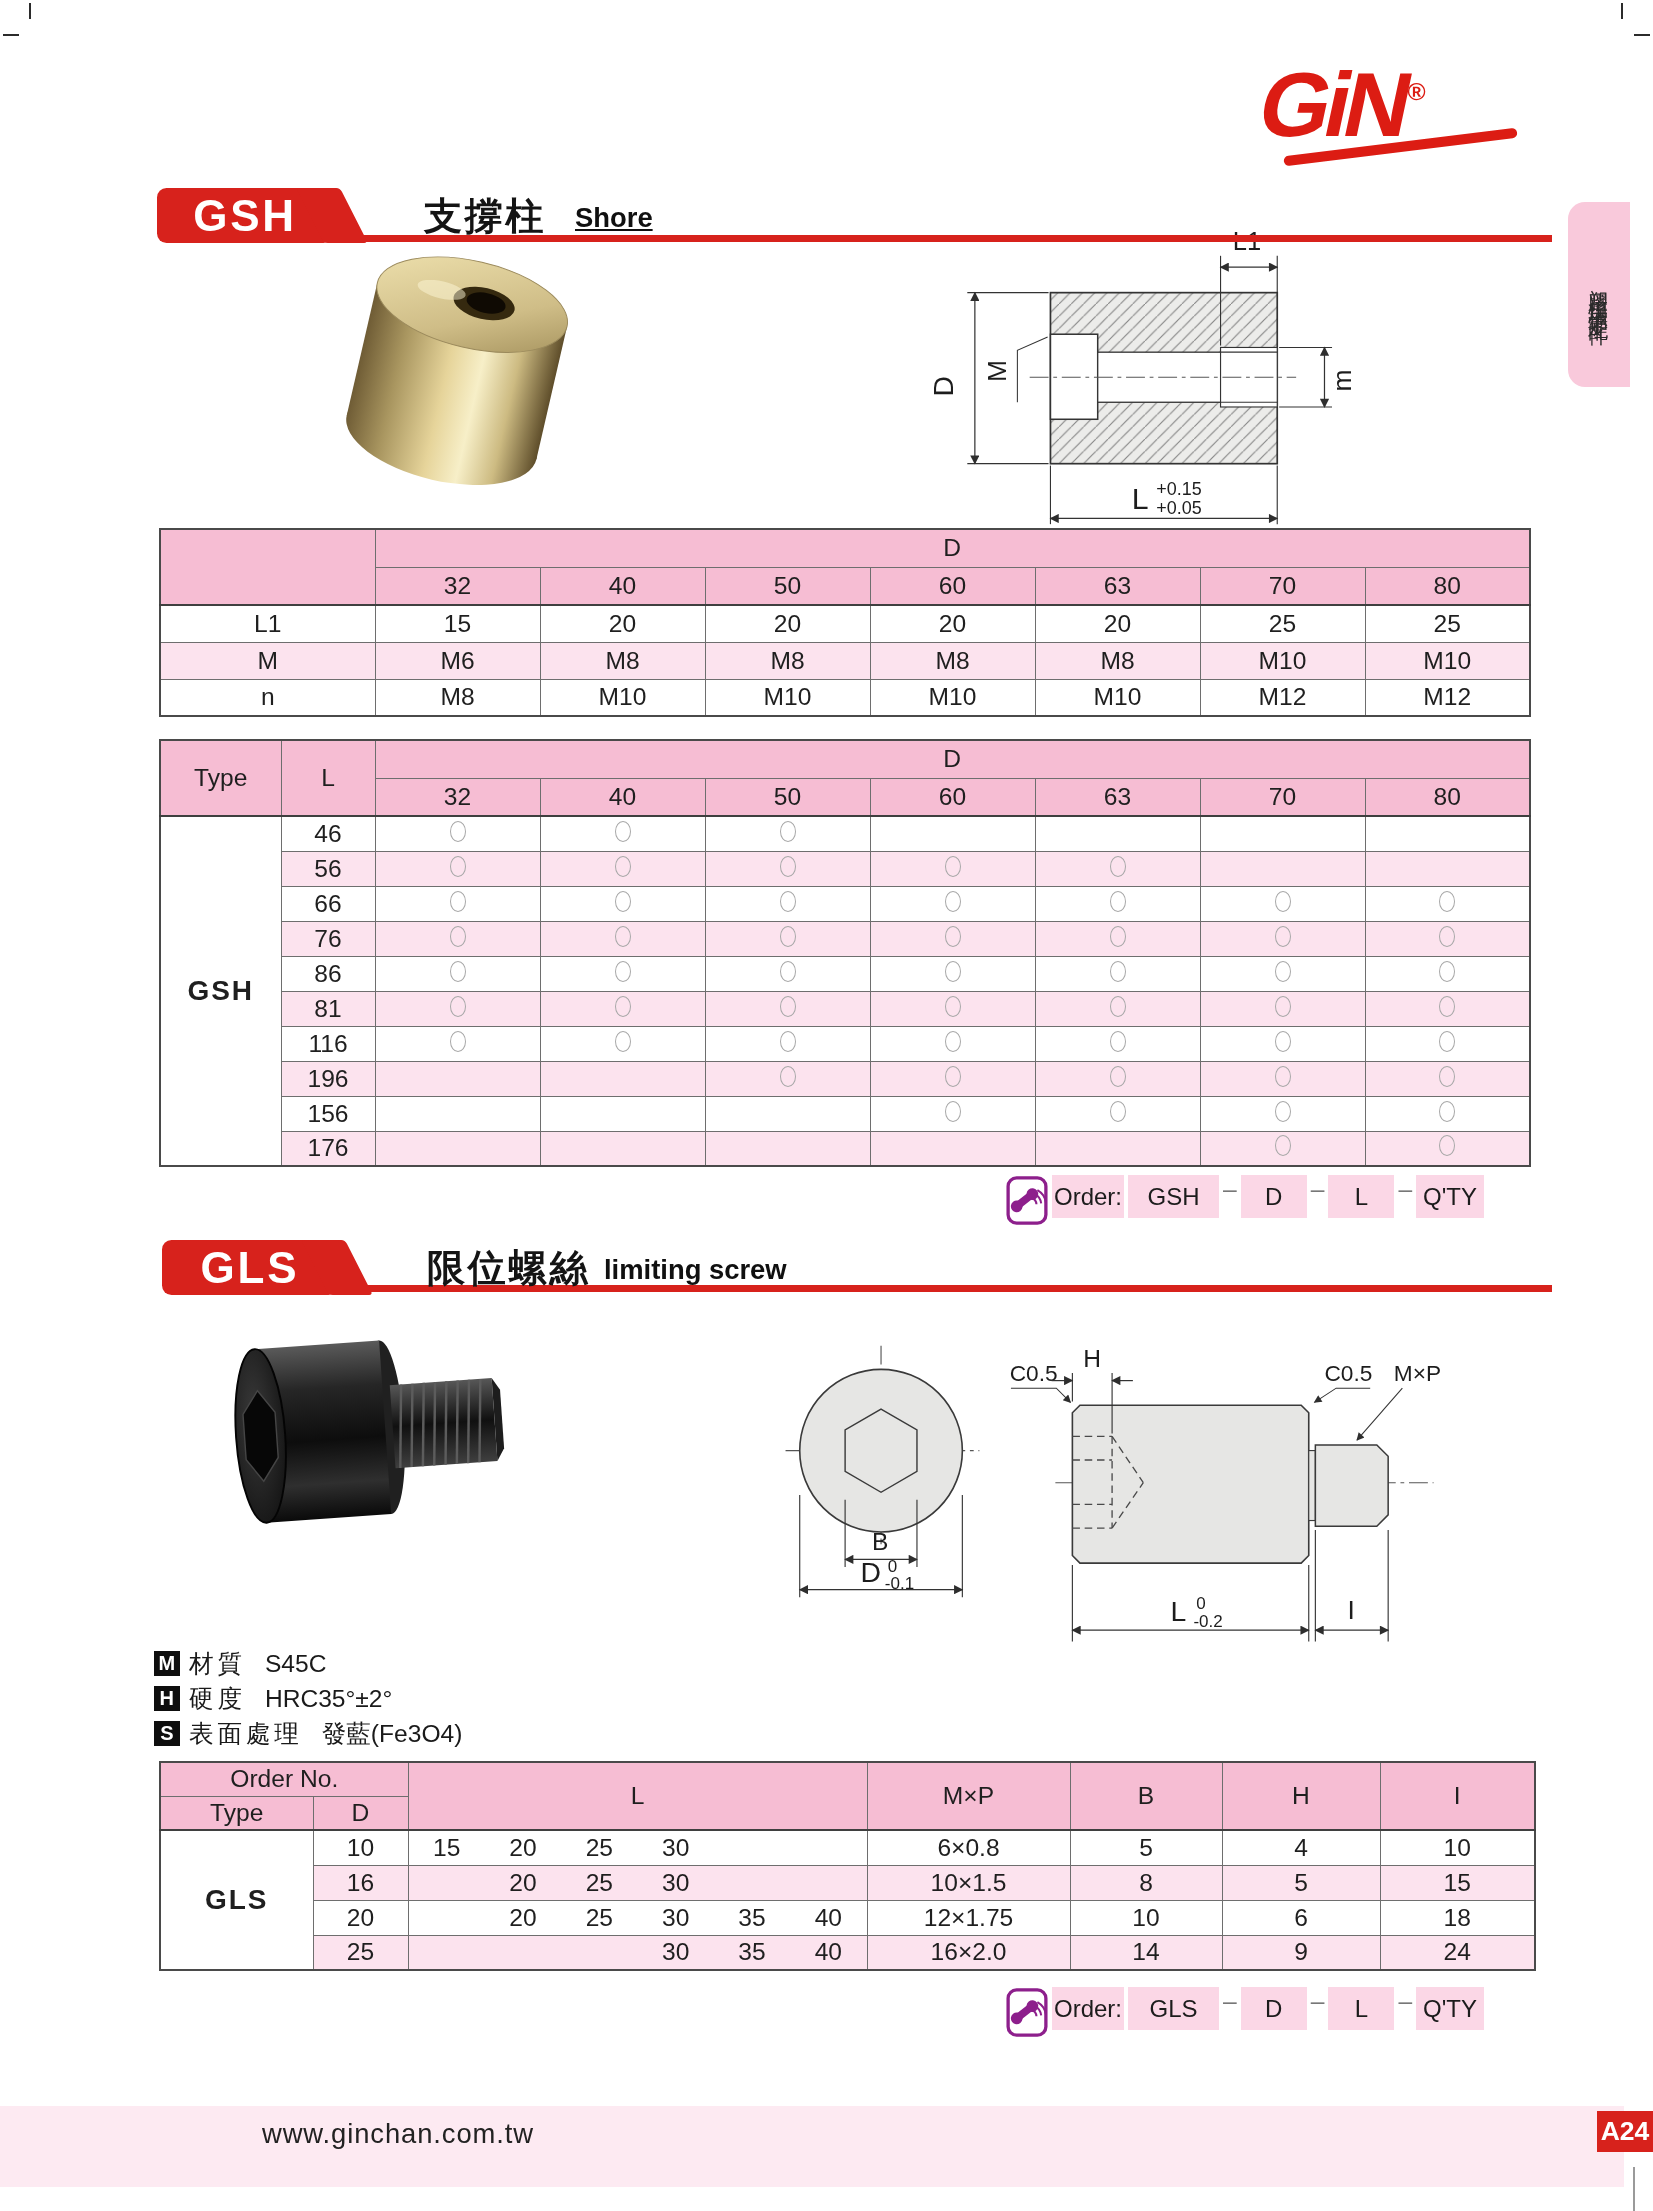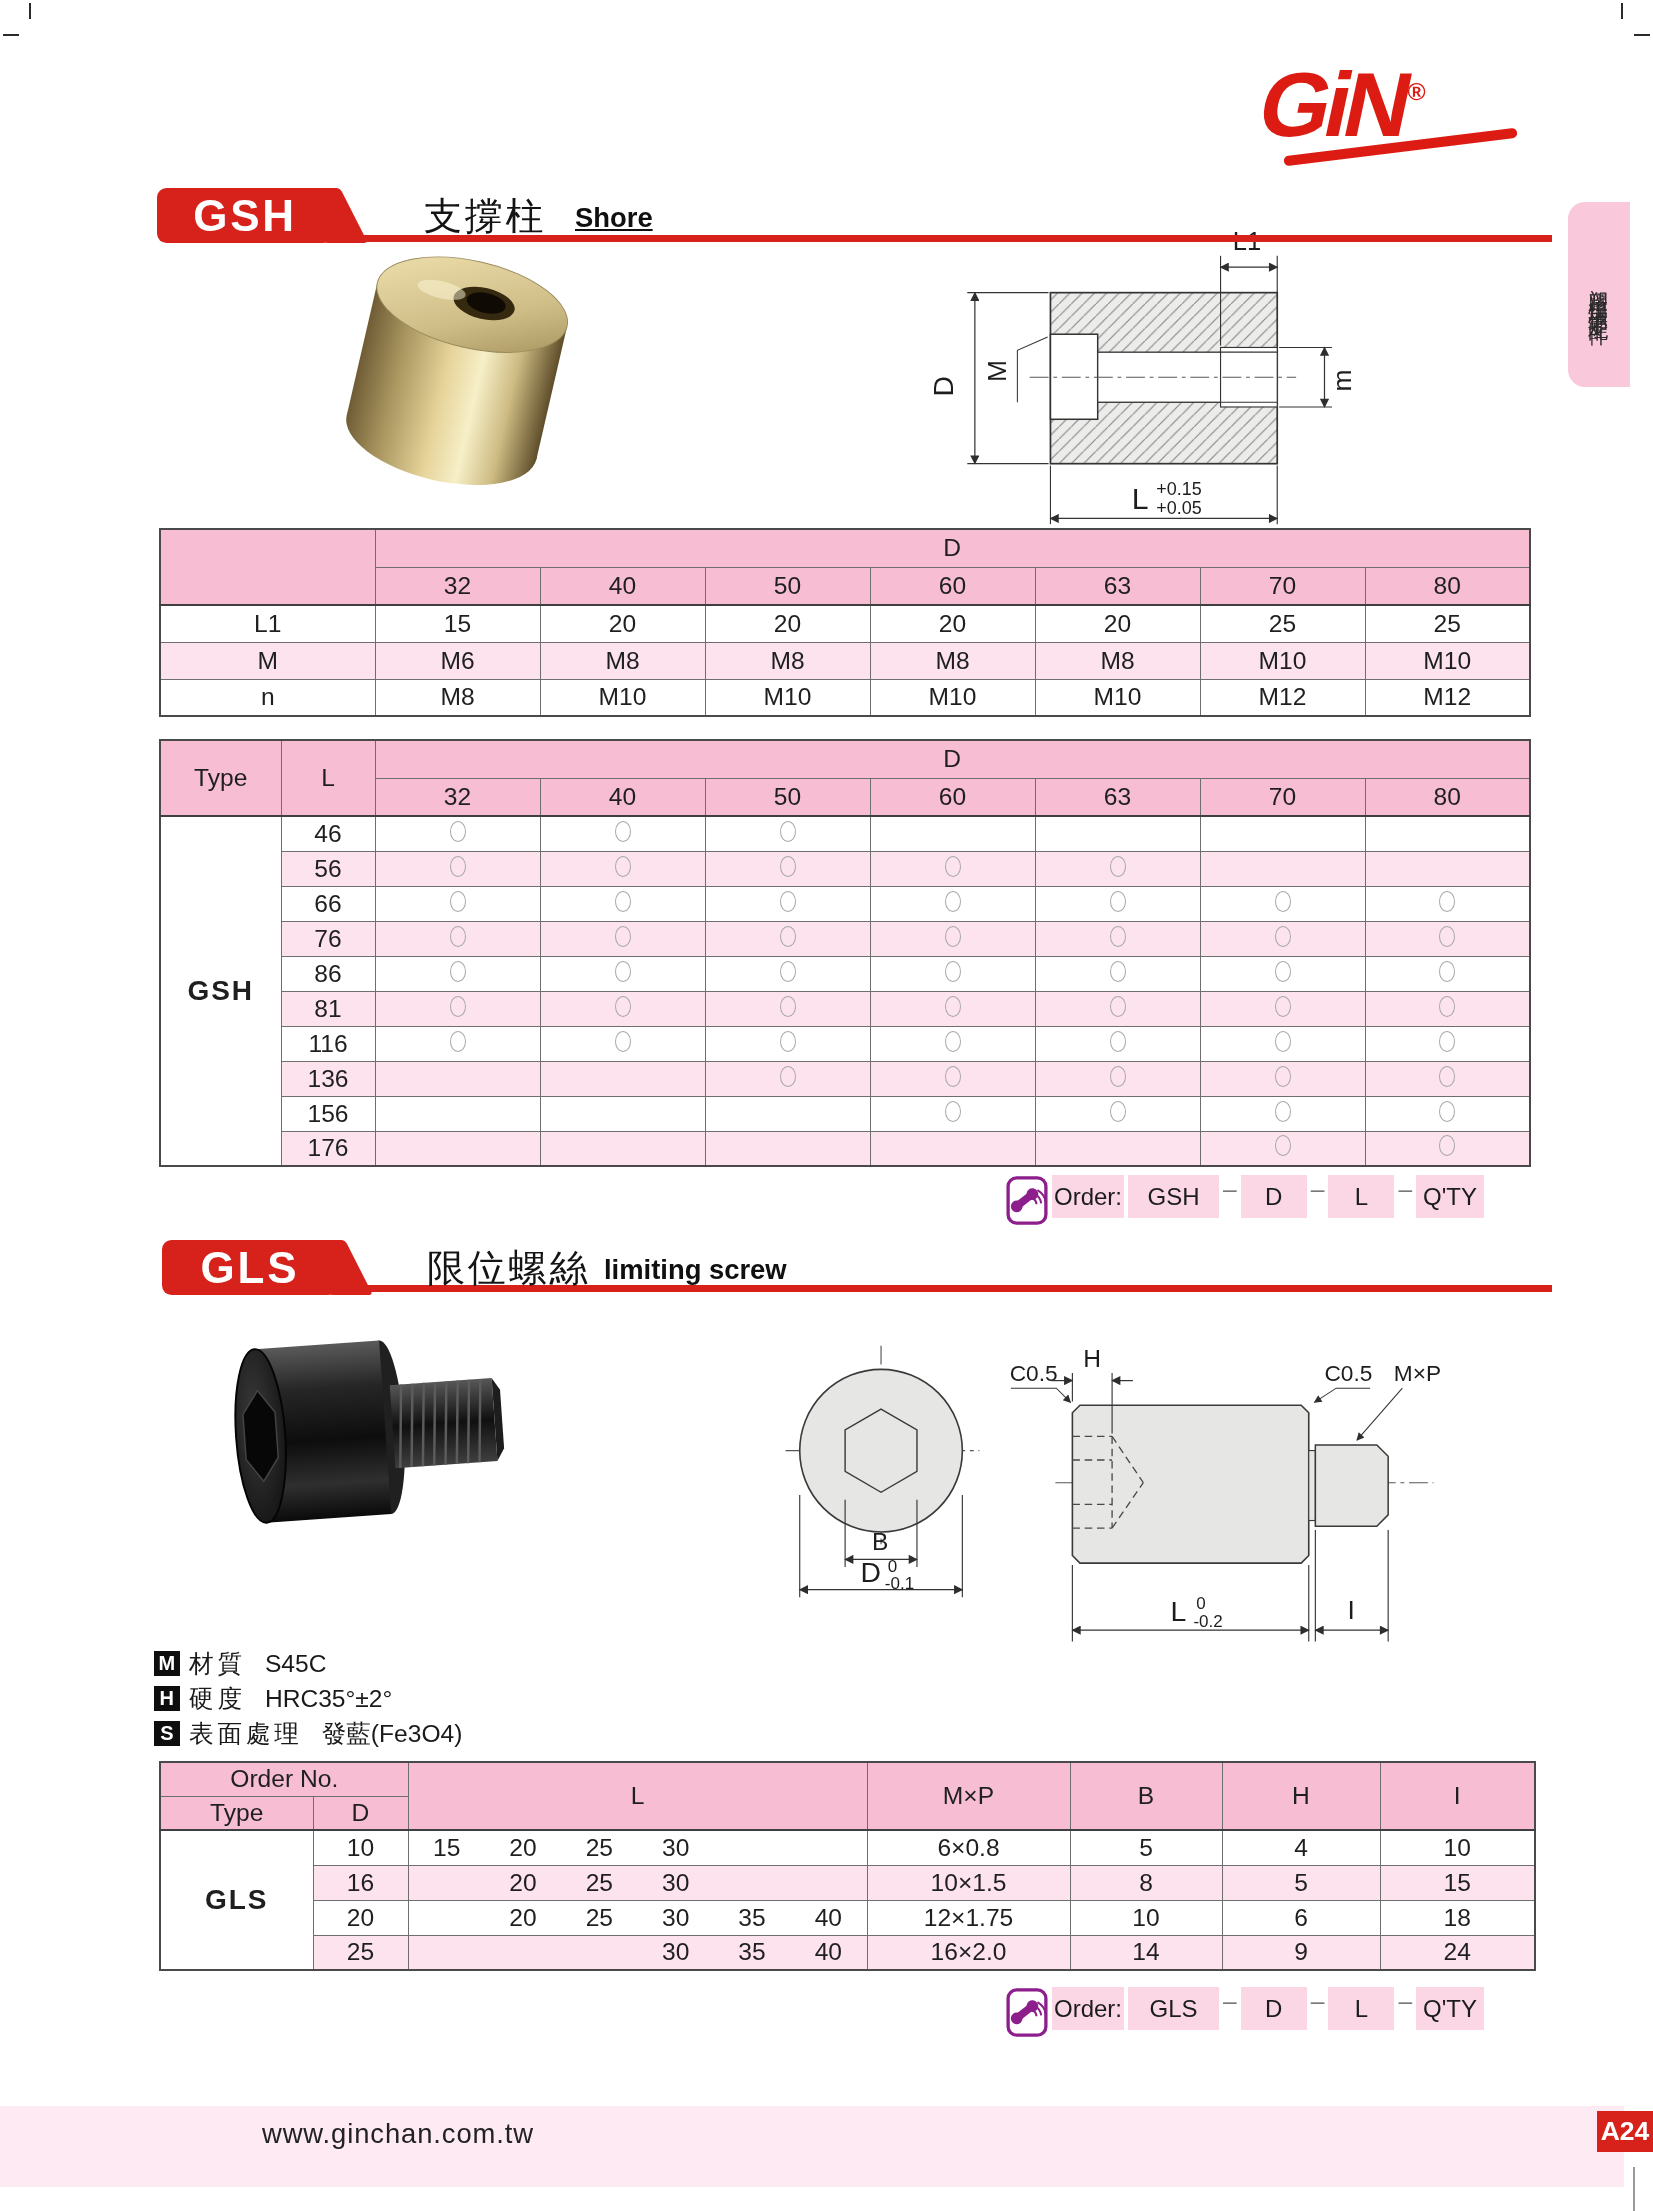--- a/index.html
+++ b/index.html
@@ -35,21 +35,21 @@
 
   
   .redline{position:absolute;left:284px;width:1268px;height:6.6px;background:var(--red);z-index:1;}
   .sec-head{position:absolute;height:59px;z-index:2;}
   .badge{position:absolute;left:0;top:0;width:176px;height:55px;background:var(--red);
     border-radius:9.5px;z-index:2;}
   .badge::after{content:"";position:absolute;top:0;right:-21px;width:44px;height:100%;
     background:var(--red);transform:skewX(27deg);border-radius:3.8px;}
   .badge .code{position:relative;display:block;text-align:center;color:#fff;font-weight:bold;
     font-size:44px;line-height:55px;letter-spacing:2.8px;z-index:3;}
-  .zh{position:absolute;top:0.9px;font-size:38px;font-weight:400;letter-spacing:2.8px;color:#141414;line-height:55px;text-align:right;}
+  .zh{position:absolute;top:0.9px;font-size:38px;font-weight:700;letter-spacing:2.8px;color:#141414;line-height:55px;text-align:right;}
   .en{position:absolute;top:0;font-size:27.4px;font-weight:bold;color:#101010;line-height:59px;}
 
   
   .tblwrap{position:absolute;}
   table.tbl{border-collapse:collapse;table-layout:fixed;background:#fff;}
   .tbl td{border:1.5px solid #6e6e6e;text-align:center;vertical-align:middle;
     font-size:24.6px;color:var(--ink);padding:0;overflow:hidden;}
   .tbl{border:2.8px solid #4a4a4a;}
   .tbl td.ph{background:var(--ph);}
   .tbl tr.alt td{background:var(--pl);}
@@ -345,21 +345,21 @@
             <td>116</td>
             <td><span class="circ"></span></td>
             <td><span class="circ"></span></td>
             <td><span class="circ"></span></td>
             <td><span class="circ"></span></td>
             <td><span class="circ"></span></td>
             <td><span class="circ"></span></td>
             <td><span class="circ"></span></td>
           </tr>
           <tr class="alt">
-            <td>136</td>
+            <td>196</td>
             <td></td>
             <td></td>
             <td><span class="circ"></span></td>
             <td><span class="circ"></span></td>
             <td><span class="circ"></span></td>
             <td><span class="circ"></span></td>
             <td><span class="circ"></span></td>
           </tr>
           <tr>
             <td>156</td>

